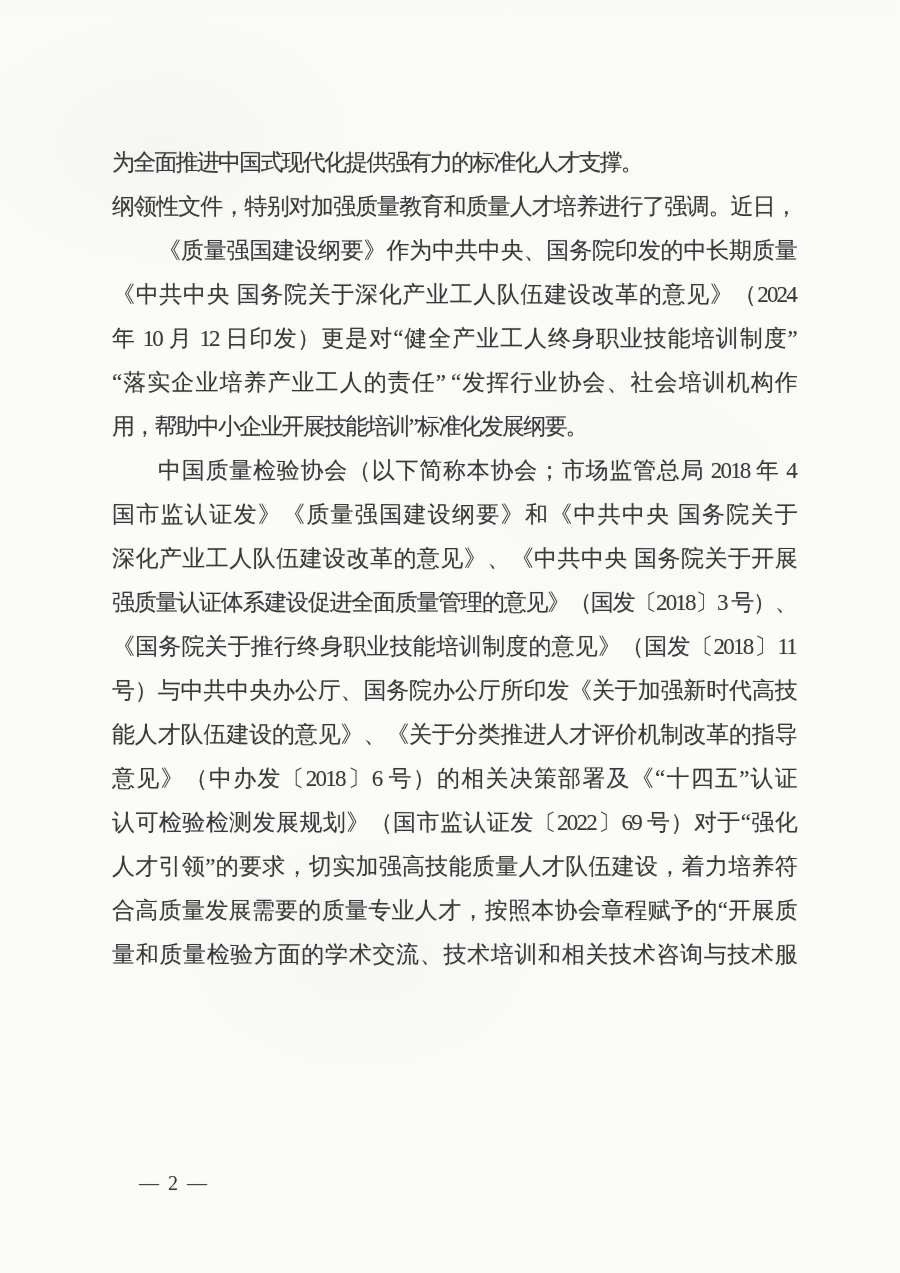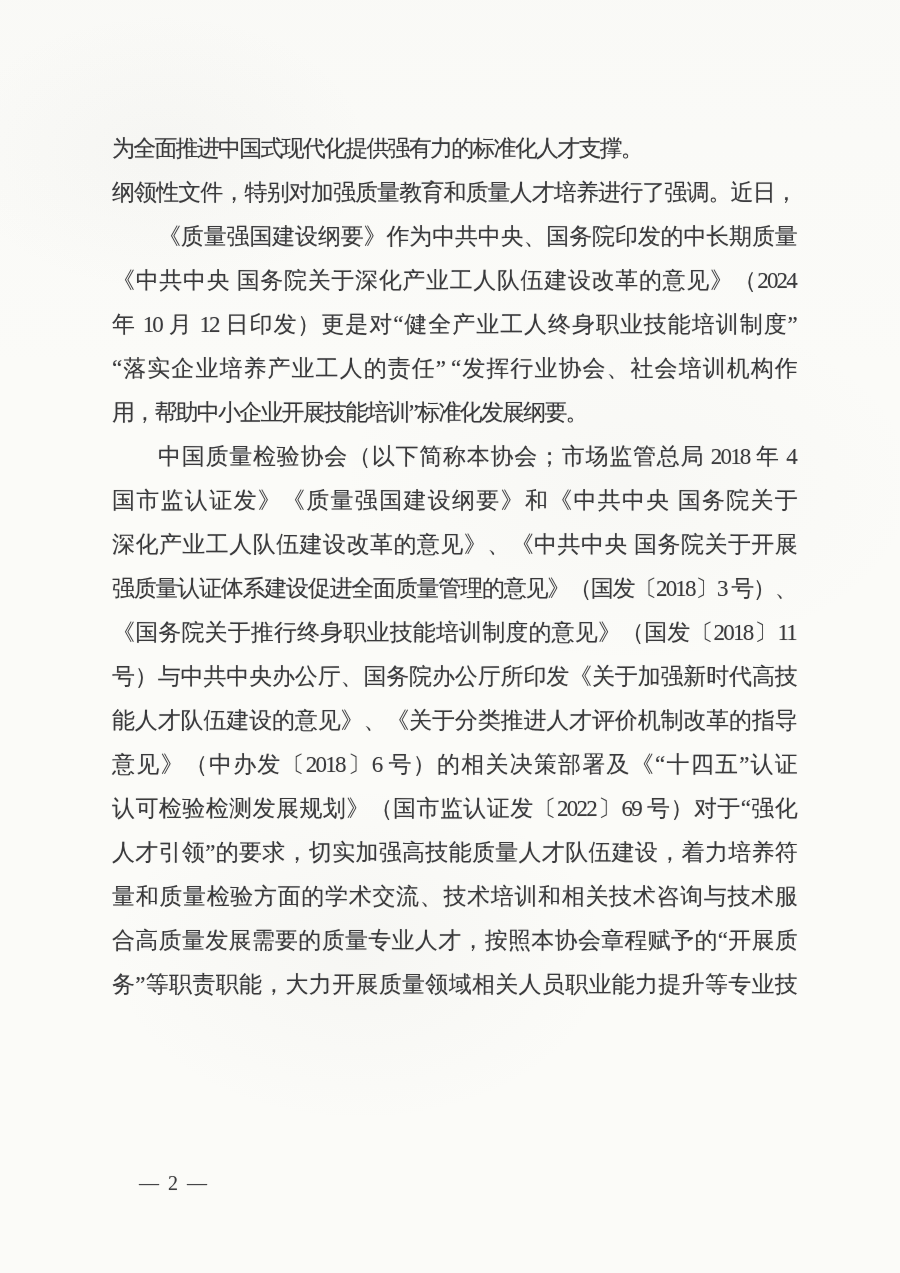--- a/index.html
+++ b/index.html
@@ -24,21 +24,21 @@
     pointer-events: none;
     background:
       radial-gradient(ellipse 300px 200px at 18% 12%, rgba(160,160,160,0.05), rgba(0,0,0,0) 70%),
       radial-gradient(ellipse 420px 260px at 70% 38%, rgba(170,170,170,0.04), rgba(0,0,0,0) 70%),
       radial-gradient(ellipse 360px 240px at 40% 75%, rgba(160,160,160,0.05), rgba(0,0,0,0) 70%),
       linear-gradient(180deg, rgba(200,200,200,0.03), rgba(0,0,0,0) 30%);
   }
   .text-block {
     position: absolute;
     left: 112px;
-    top: 127px;
+    top: 141px;
     width: 684px;
     font-size: 23px;
     line-height: 44px;
     letter-spacing: -1.8px;
     color: #3a3a3c;
     text-shadow: 0 0 1px rgba(110,110,110,0.45);
   }
   .line {
     text-align: justify;
     text-align-last: justify;
@@ -80,20 +80,19 @@
     <div class="line indent">中国质量检验协会（以下简称本协会；市场监管总局 2018 年 4</div>
     <div class="line">国市监认证发》《质量强国建设纲要》和《中共中央 国务院关于</div>
     <div class="line">深化产业工人队伍建设改革的意见》、《中共中央 国务院关于开展</div>
     <div class="line">强质量认证体系建设促进全面质量管理的意见》（国发〔2018〕3 号）、</div>
     <div class="line">《国务院关于推行终身职业技能培训制度的意见》（国发〔2018〕11</div>
     <div class="line">号）与中共中央办公厅、国务院办公厅所印发《关于加强新时代高技</div>
     <div class="line">能人才队伍建设的意见》、《关于分类推进人才评价机制改革的指导</div>
     <div class="line">意见》（中办发〔2018〕6 号）的相关决策部署及《“十四五”认证</div>
     <div class="line">认可检验检测发展规划》（国市监认证发〔2022〕69 号）对于“强化</div>
     <div class="line">人才引领”的要求，切实加强高技能质量人才队伍建设，着力培养符</div>
+    <div class="line">合高质量发展需要的质量专业人才，按照本协会章程赋予的“开展质</div>
     <div class="line">量和质量检验方面的学术交流、技术培训和相关技术咨询与技术服</div>
-    <div class="line">合高质量发展需要的质量专业人才，按照本协会章程赋予的“开展质</div>
-    <div class="line">务”等职责职能，大力开展质量领域相关人员职业能力提升等专业技</div>
 
   </div>
 
   <div class="page-number">— 2 —</div>
 </div>
 
 </body></html>

